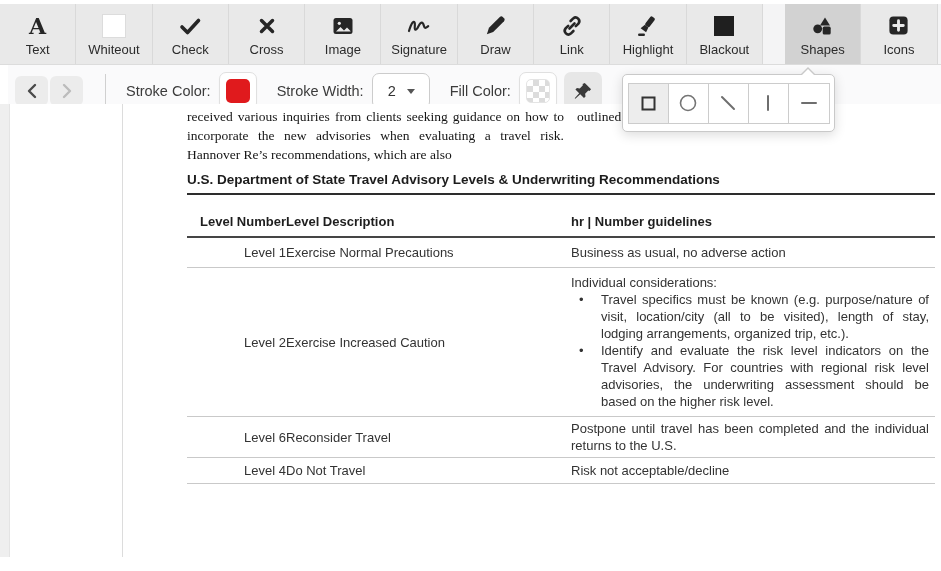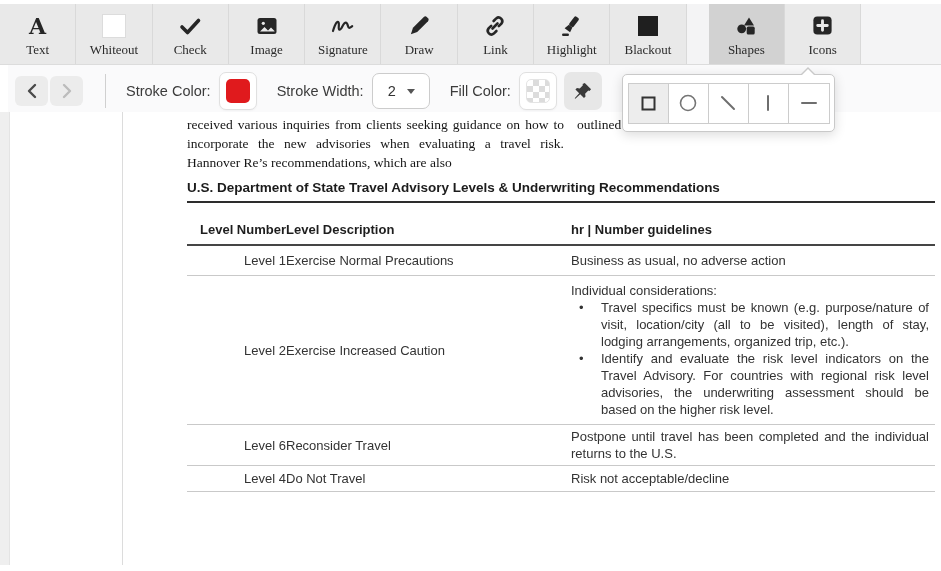--- a/index.html
+++ b/index.html
@@ -17,21 +17,21 @@
     position:absolute; top:4px; left:0; width:941px; height:61px;
     background:#f4f4f5; display:flex; border-bottom:1px solid #dcdcdc;
   }
   .tb-item {
     width:76.3px; height:100%; background:#e9e9e9;
     display:flex; flex-direction:column; align-items:center; justify-content:center;
     gap:2px; border-right:1px solid #d9d9d9; cursor:pointer;
   }
   .tb-item.selected { background:#d2d2d2;margin-left:22px; }
   .tb-icon { height:28px; display:flex; align-items:center; justify-content:center; color:#262626; }
-  .tb-label { font-size:13px; color:#2b2b2b; line-height:15px;font-family:Liberation Serif, serif; }
+  .tb-label { font-size:13px; color:#2b2b2b; line-height:15px; }
   .glyph-a { font-family:"DejaVu Serif", serif; font-weight:800; font-size:22px; line-height:22px; color:#262626; }
   .whiteout-chip { width:22px; height:22px; background:#fff; box-shadow:0 0 0 1px #dcdcdc; }
   .blackout-chip { width:20px; height:20px; background:#1f1f1f; }
 
   
   .settings-bar {
     position:absolute; top:65px; left:8px; width:941px; height:53px;
     background:#fafafb; border-bottom:1px solid #e0e0e0;
     display:flex; align-items:center;
   }
@@ -84,21 +84,21 @@
   }
   .shape-grid { display:flex; border:1px solid #ccc; }
   .shape-cell {
     width:40px; height:39px; border-right:1px solid #ccc;
     display:flex; align-items:center; justify-content:center; cursor:pointer; background:#fff; color:#6e6e6e;
   }
   .shape-cell:last-child { border-right:none; }
   .shape-cell.selected { background:#ededed; color:#333; }
 
   
-  .content { position:absolute; top:112px; left:0; width:862px; height:453px; background:#fff; }
+  .content { position:absolute; top:104px; left:0; width:862px; height:453px; background:#fff; }
   .left-gutter { position:absolute; left:0; top:0; width:10px; height:100%; background:#efefef; border-right:1px solid #e4e4e4; }
   .thumb-sidebar { position:absolute; left:11px; top:0; width:112px; height:100%; background:#fff; border-right:1px solid #dcdcdc; }
   .page { position:absolute; left:124px; top:0; width:817px; height:100%; background:#fff; }
 
   .doc-par-left {
     position:absolute; left:63px; top:3px; width:377px;
     font-family:"Liberation Serif", serif; font-size:13.5px; line-height:19px;
     color:#141414; text-align:justify;
   }
   .doc-par-right {
@@ -150,20 +150,28 @@
 
   <div class="tb-item">
     <div class="tb-icon">
       <svg width="24" height="24" viewBox="0 0 24 24" fill="none" stroke="currentColor" stroke-width="3.6" stroke-linecap="round" stroke-linejoin="round">
           <path d="M4 13l5.5 5.5L20.5 6.5"></path>
         </svg>
     </div>
     <div class="tb-label">Check</div>
   </div>
 
+  <div class="tb-item">
+    <div class="tb-icon">
+      <svg width="22" height="22" viewBox="0 0 24 24" fill="none" stroke="currentColor" stroke-width="3.8" stroke-linecap="round">
+          <path d="M6 6l12 12M18 6L6 18"></path>
+        </svg>
+    </div>
+    <div class="tb-label">Cross</div>
+  </div>
 
   <div class="tb-item">
     <div class="tb-icon">
       <svg width="24" height="24" viewBox="0 0 24 24">
           <rect x="2.5" y="4" width="19" height="16" rx="2.5" fill="currentColor"></rect>
           <circle cx="8.3" cy="9.3" r="1.6" fill="#e9e9e9"></circle>
           <path d="M5 17.5l4.5-4.5 3.5 3.5 3-3 3.5 3.5v.5H5z" fill="#e9e9e9"></path>
         </svg>
     </div>
     <div class="tb-label">Image</div>

